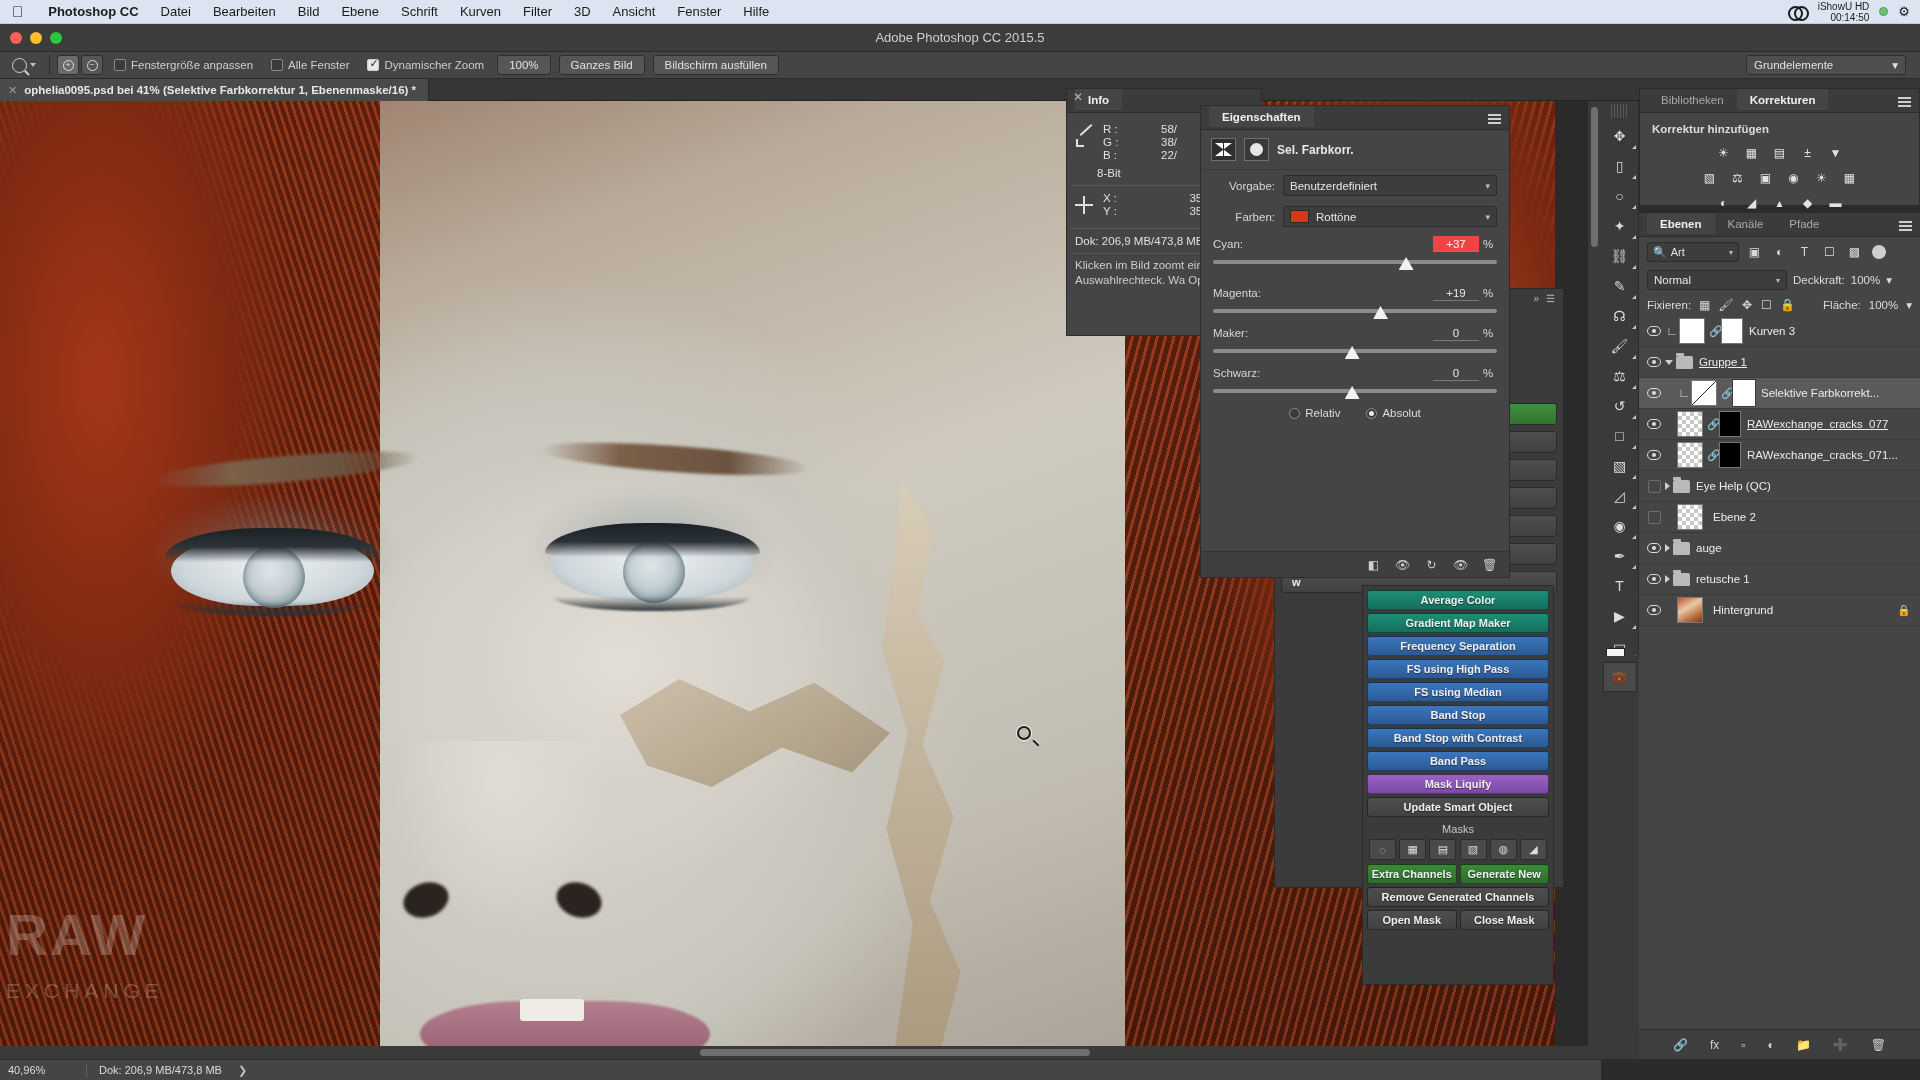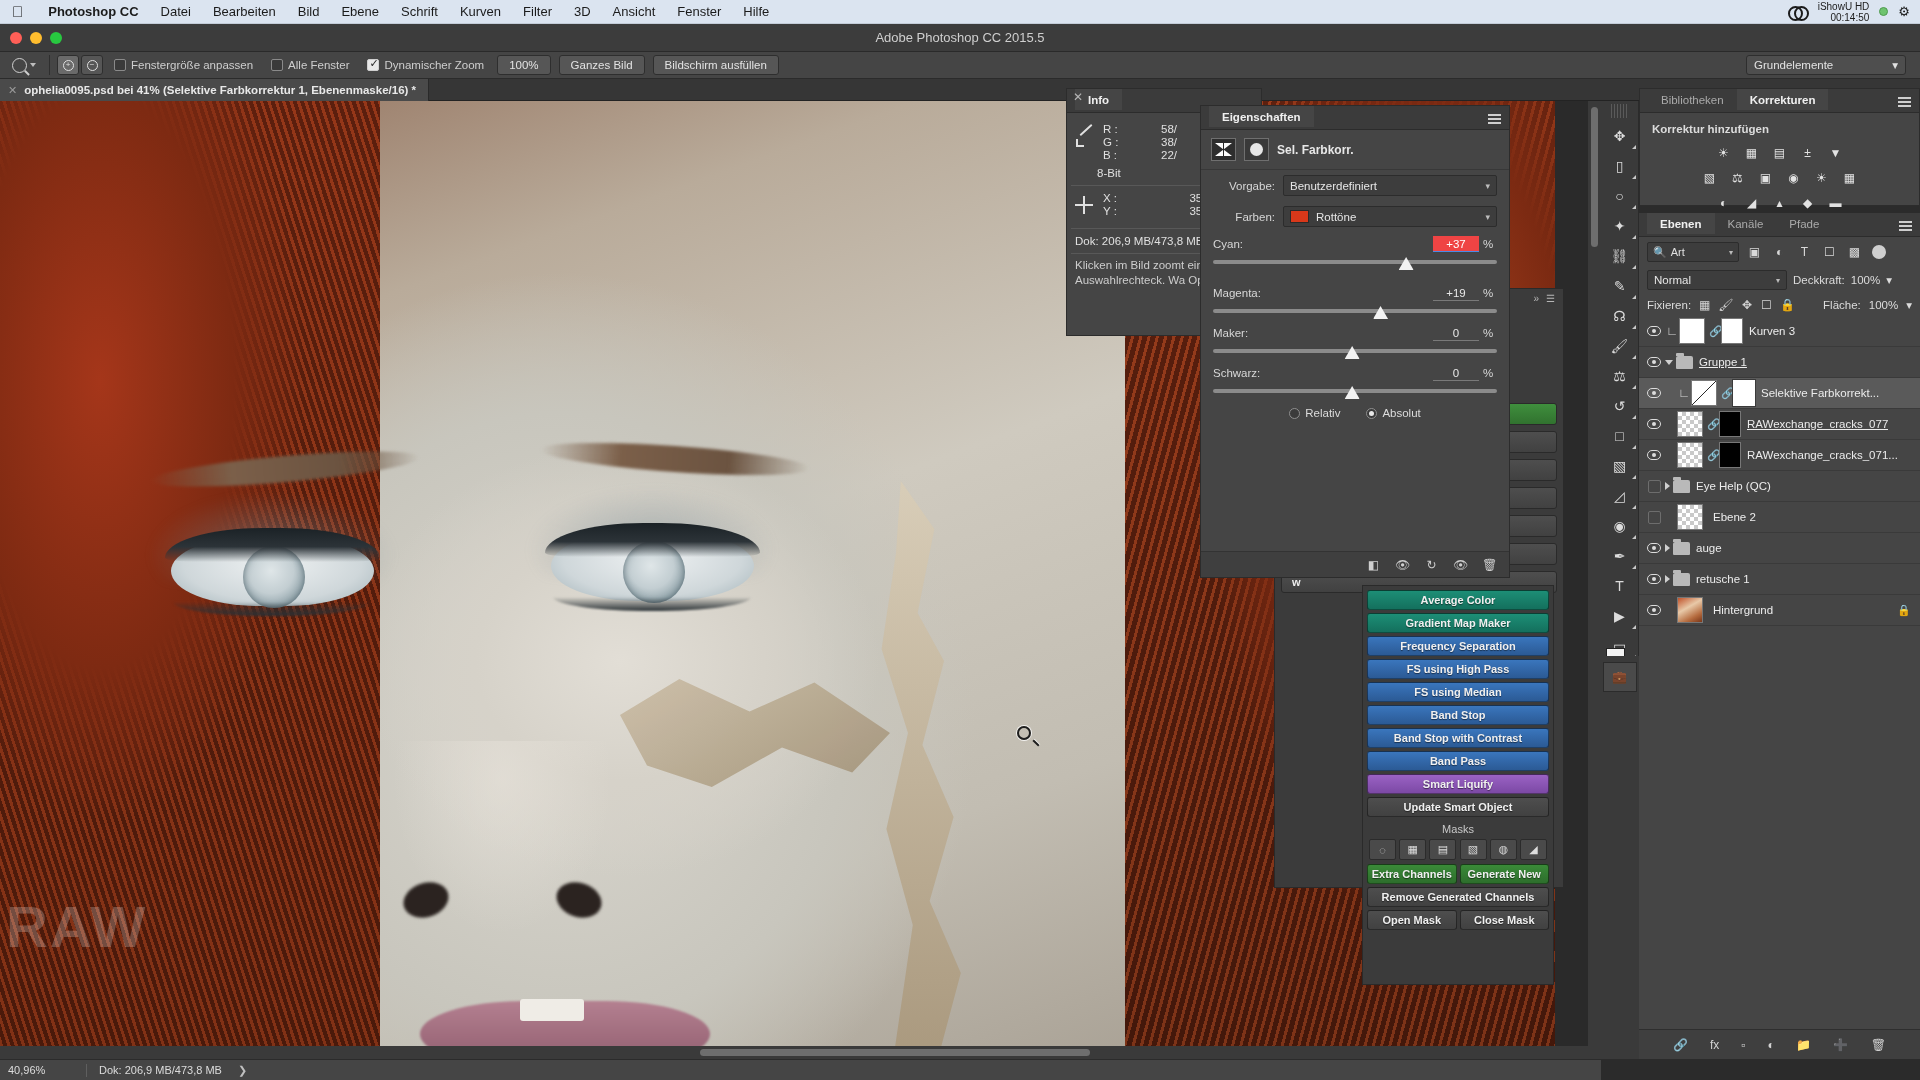--- a/index.html
+++ b/index.html
@@ -135,21 +135,21 @@
     position:absolute; background:linear-gradient(180deg,#d8cdb8,#a8977c);
     box-shadow:0 0 6px rgba(0,0,0,.5); filter:blur(.3px);
   }
   .crack-main { left:860px; top:380px; width:120px; height:600px;
     clip-path:polygon(34% 0,62% 8%,48% 22%,70% 30%,52% 44%,78% 56%,58% 70%,84% 82%,60% 100%,28% 96%,44% 74%,22% 58%,40% 42%,18% 28%,30% 12%);
   }
   .crack-b { left:620px; top:560px; width:270px; height:180px;
     clip-path:polygon(0 30%,22% 10%,48% 28%,72% 12%,100% 40%,86% 62%,60% 48%,34% 70%,10% 58%);
     background:linear-gradient(150deg,#cfc2ab,#9b8b71); opacity:.95;
   }
-  .wm { position:absolute; left:0; bottom:20px; width:300px; height:140px; color:rgba(255,255,255,.22);
+  .wm { position:absolute; left:0; bottom:12px; width:300px; height:140px; color:rgba(255,255,255,.22);
     font-size:58px; font-weight:bold; letter-spacing:2px; line-height:56px; padding-left:6px; }
   .wm small { font-size:21px; letter-spacing:5px; font-weight:normal; display:block; }
   .zoomcursor { position:absolute; left:1017px; top:625px; width:20px; height:20px; }
   .zoomcursor .c { width:14px;height:14px;border:2px solid #1e1e1e;border-radius:50%;box-shadow:0 0 0 1px rgba(255,255,255,.8);}
   .zoomcursor .h { position:absolute; width:2px;height:8px;background:#1e1e1e;right:0;bottom:-1px;transform:rotate(-45deg); box-shadow:1px 0 0 rgba(255,255,255,.8);}
 
   
   .panel { position:absolute; background:#454545; border:1px solid #2c2c2c; }
   .panel-x { position:absolute; left:6px; top:3px; color:#b5b5b5; font-size:12px; line-height:10px;}
   .panel-tabrow { height:24px; background:#3b3b3b; display:flex; border-bottom:1px solid #2c2c2c;}
@@ -428,20 +428,21 @@
         <div class="nostril nR"></div>
       </div>
       <div class="lip"></div>
       <div class="teeth"></div>
 
       <div class="crack crack-b"></div>
       <div class="crack crack-main"></div>
 
       <div class="wm">
         <span>RAW</span>
+        <small>EXCHANGE</small>
       </div>
     </div>
     <div class="zoomcursor">
       <div class="c"></div>
       <div class="h"></div>
     </div>
   </div>
 
   <div class="hscroll">
     <div class="thumbh"></div>
@@ -625,21 +626,21 @@
 
   <div class="actions-panel">
     <div class="abtn teal">Average Color</div>
     <div class="abtn teal">Gradient Map Maker</div>
     <div class="abtn blue">Frequency Separation</div>
     <div class="abtn blue">FS using High Pass</div>
     <div class="abtn blue">FS using Median</div>
     <div class="abtn blue">Band Stop</div>
     <div class="abtn blue">Band Stop with Contrast</div>
     <div class="abtn blue">Band Pass</div>
-    <div class="abtn purple">Smart Liquify</div>
+    <div class="abtn purple">Mask Liquify</div>
     <div class="abtn grey">Update Smart Object</div>
     <div class="masks-lbl">Masks</div>
     <div class="mask-row">
       <div class="mbtn">◌</div>
       <div class="mbtn">▦</div>
       <div class="mbtn">▤</div>
       <div class="mbtn">▧</div>
       <div class="mbtn">◍</div>
       <div class="mbtn">◢</div>
     </div>

